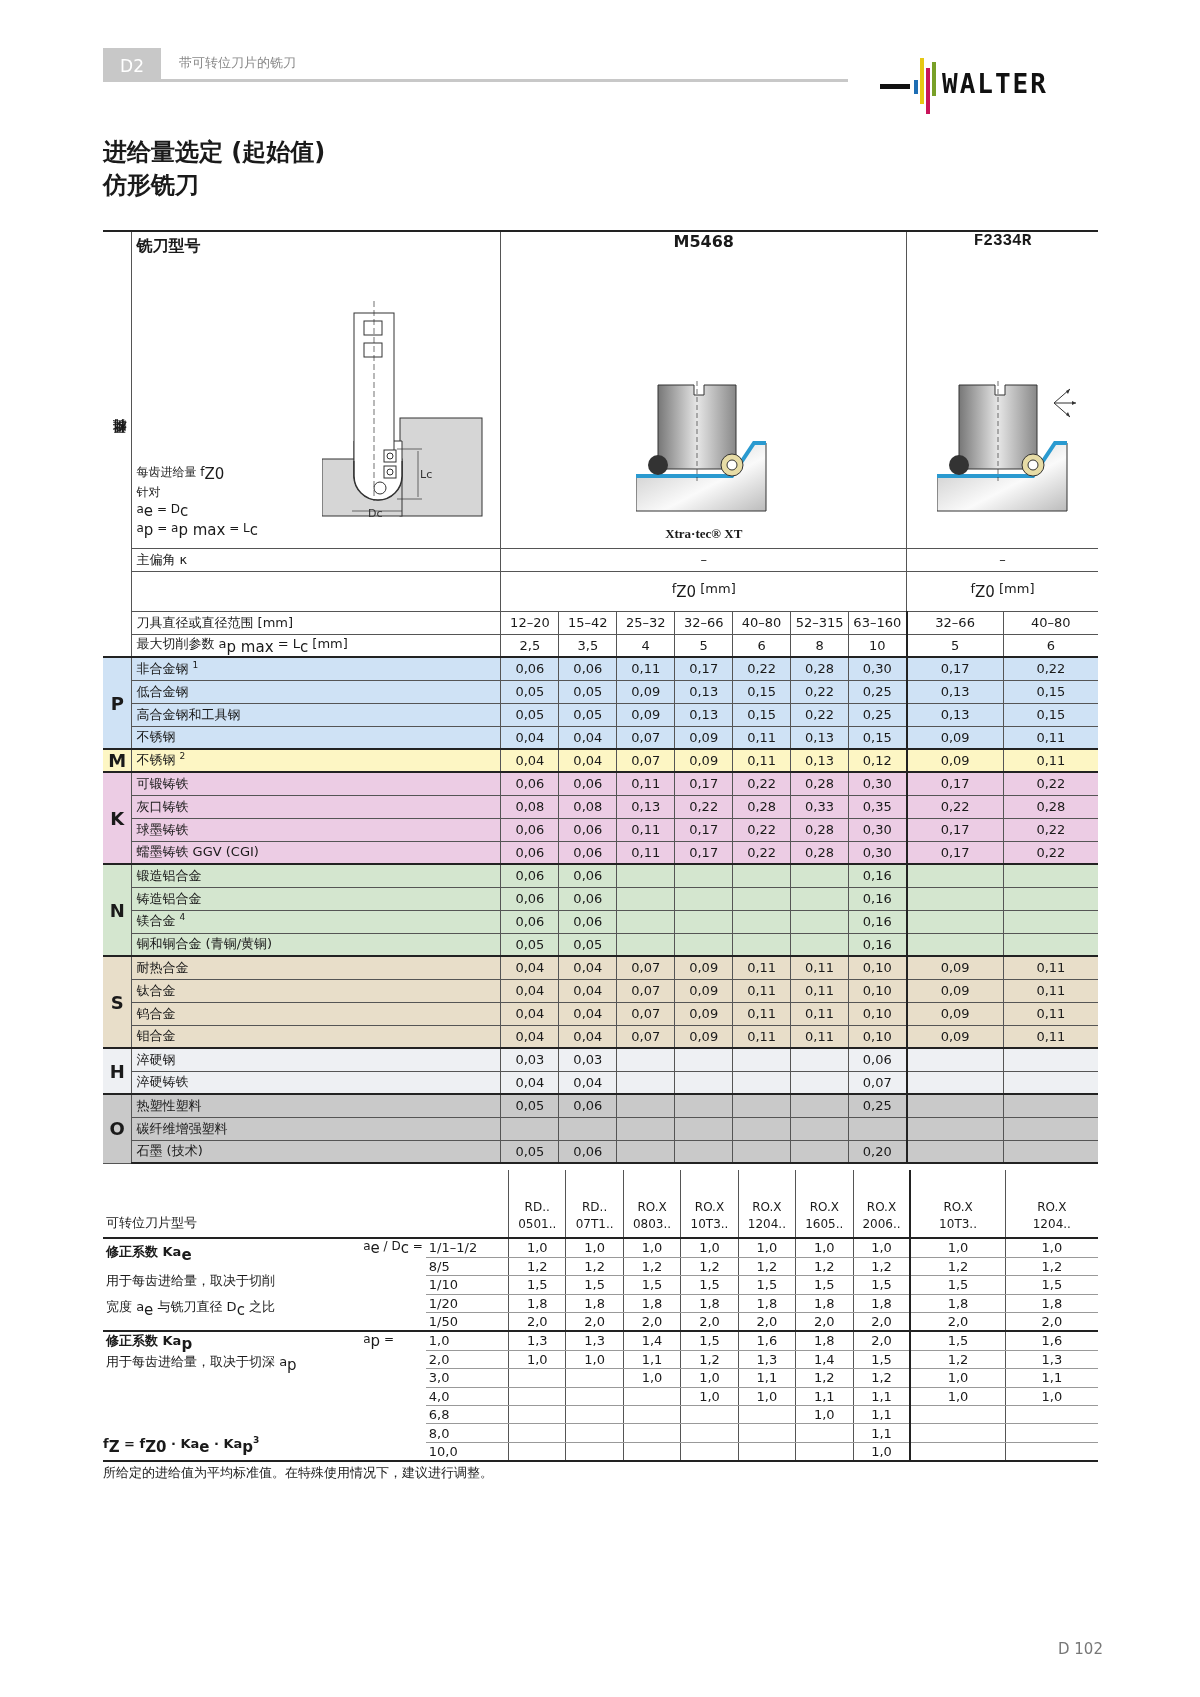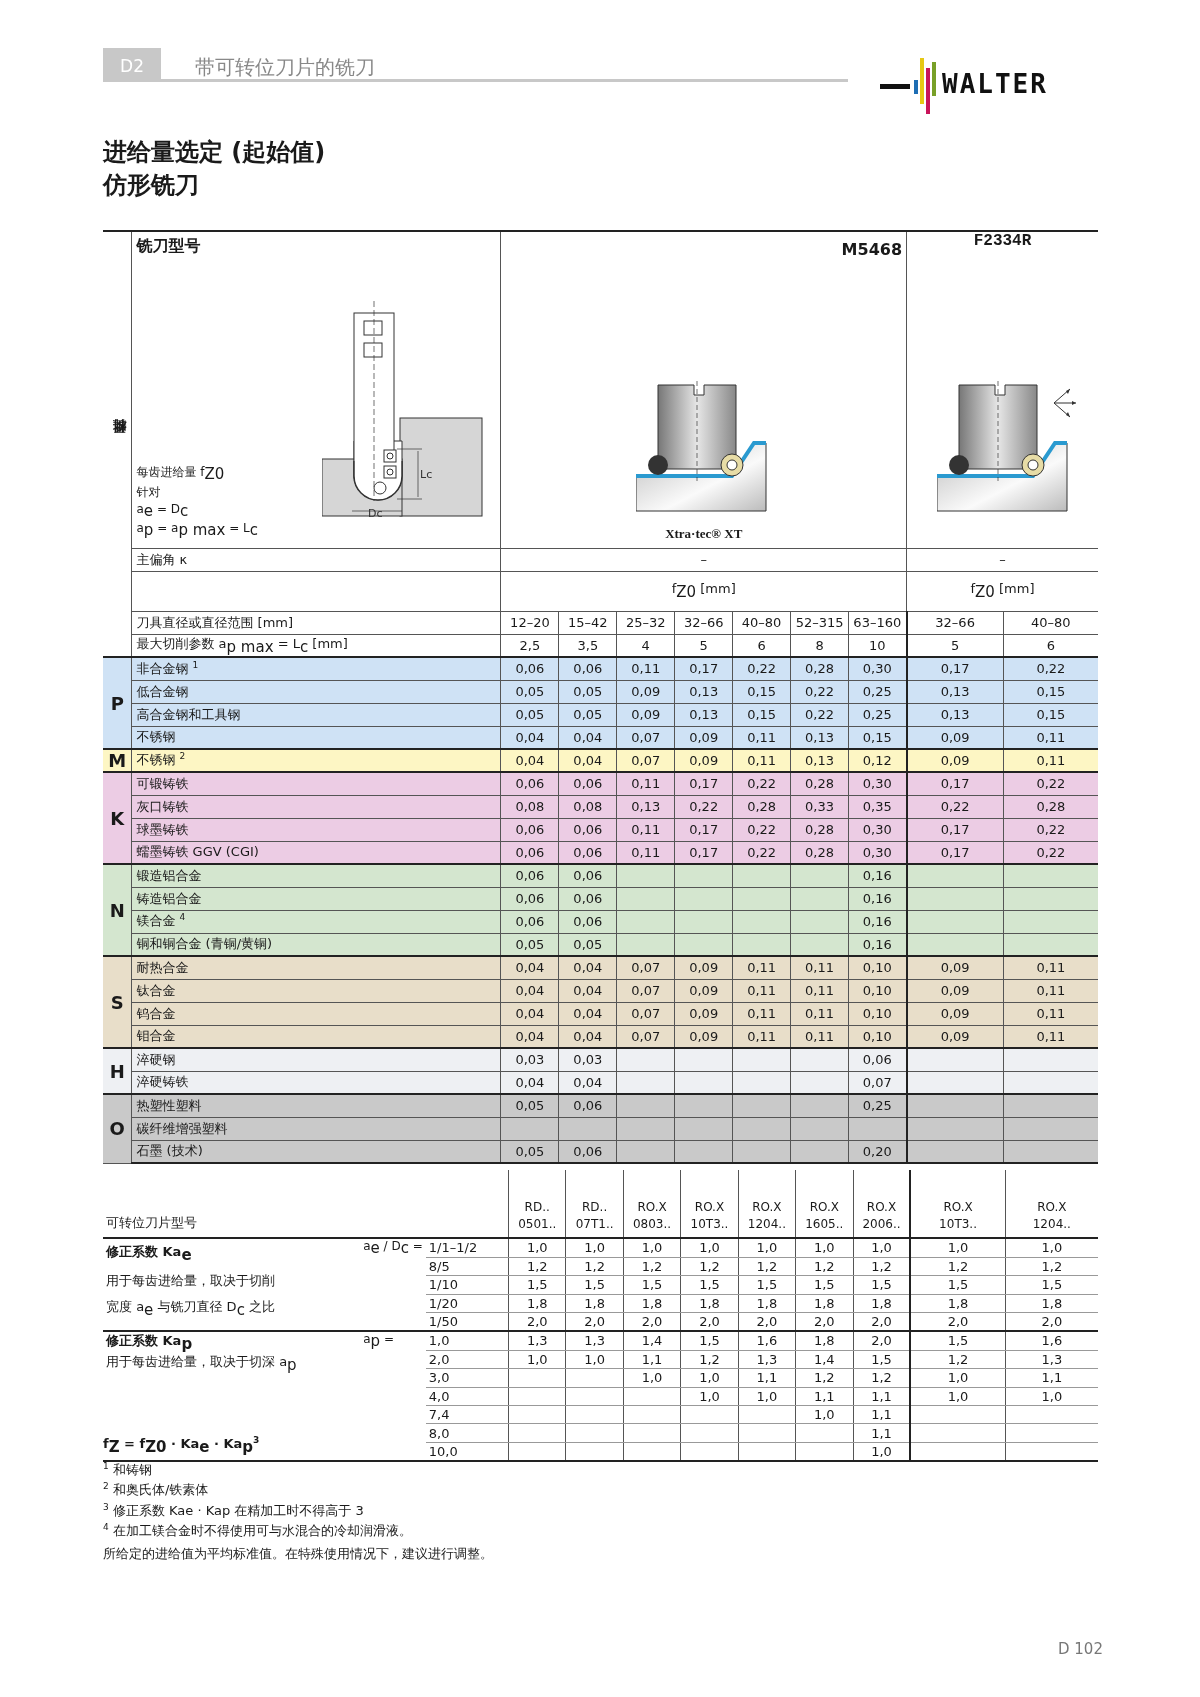--- a/index.html
+++ b/index.html
@@ -1,19 +1,19 @@
 <!DOCTYPE html>
 <html><head>
 <meta charset="utf-8">
 <style>
   * { box-sizing: border-box; margin: 0; padding: 0; }
   body { width: 1200px; height: 1697px; background: #ffffff; font-family: "DejaVu Sans", "Liberation Sans", sans-serif; color: #1a1a1a; position: relative; overflow: hidden; }
   .hdr { position: absolute; left: 103px; top: 48px; width: 745px; height: 34px; border-bottom: 3px solid #c8c8c8; }
   .hdr .sec { position: absolute; left: 0; top: 0; width: 58px; height: 34px; background: #c8c8c8; color: #fff; font-size: 17px; text-align: center; line-height: 36px; }
-  .hdr .ttl { position: absolute; left: 92px; top: 6px; font-size: 20px; color: #888; }
+  .hdr .ttl { position: absolute; left: 76px; top: 6px; font-size: 13px; color: #888; }
   .logo { position: absolute; left: 880px; top: 54px; width: 230px; height: 60px; }
   .logo .dash { position: absolute; left: 0; top: 30px; width: 30px; height: 5px; background: #111; }
   .logo .bar { position: absolute; width: 4px; }
   .logo .word { position: absolute; left: 62px; top: 15px; font-size: 26px; font-weight: bold; letter-spacing: 2px; color: #111; font-family: "DejaVu Sans Mono", monospace; }
   .title { position: absolute; left: 103px; top: 136px; font-size: 24px; font-weight: bold; line-height: 33px; }
   table.main { position: absolute; left: 103px; top: 230px; width: 995px; border-collapse: collapse; font-size: 13px; }
   table.main td { border: 1px solid #555; height: 23px; padding: 0 4px; text-align: center; vertical-align: middle; white-space: nowrap; }
   table.main td.lbl { text-align: left; }
   td.grp { font-weight: bold; font-size: 18px; border-left: none !important; }
   td.vert { writing-mode: vertical-rl; transform: rotate(180deg); font-size: 14px; border: none !important; border-top: 1px solid #555 !important; }
@@ -71,21 +71,21 @@
       <col style="width:58px">
       <col style="width:58px">
       <col style="width:58px">
     <col style="width:97px">
       <col style="width:95px">
   </colgroup>
   <tbody>
       <tr style="border-top:2px solid #222">
     <td rowspan="6" class="vert" style="vertical-align:bottom;">工件材料组</td>
     <td class="lbl hdrcell" style="height:32px;border-bottom:none;vertical-align:top;padding-top:4px;border-top:2px solid #222;">铣刀型号</td>
-    <td colspan="7" class="hdrcell" style="border-bottom:none;border-top:2px solid #222;vertical-align:top;padding-top:8px;text-align:right;">M5468</td>
+    <td colspan="7" class="hdrcell" style="border-bottom:none;border-top:2px solid #222;vertical-align:top;padding-top:0;">M5468</td>
     <td colspan="2" class="hdrcell" style="border-bottom:none;border-top:2px solid #222;border-right:none;vertical-align:top;padding-top:0;font-family:Liberation Mono, monospace;">F2334R</td>
   </tr>
   <tr>
     <td class="lbl" style="height:285px;border-top:none;vertical-align:bottom;position:relative;padding:0;">
       <div style="position:absolute;left:4px;bottom:8px;font-size:12px;line-height:17px;">
         <div><span>每齿进给量 f</span><span class="sub">Z0</span></div>
         <div>针对</div>
         <div><span>a</span><span class="sub">e</span><span> = D</span><span class="sub">c</span></div>
         <div><span>a</span><span class="sub">p</span><span> = a</span><span class="sub">p max</span><span> = L</span><span class="sub">c</span></div>
       </div>
@@ -642,21 +642,21 @@
         <td></td>
         <td>1,0</td>
         <td>1,0</td>
         <td>1,1</td>
         <td>1,1</td>
         <td style="border-left: 2px solid rgb(34, 34, 34);">1,0</td>
         <td style="border-right: none;">1,0</td>
       </tr>
       <tr class="">
         <td class="t"></td>
-        <td class="v">7,4</td>
+        <td class="v">6,8</td>
         <td></td>
         <td></td>
         <td></td>
         <td></td>
         <td></td>
         <td>1,0</td>
         <td>1,1</td>
         <td style="border-left: 2px solid rgb(34, 34, 34);"></td>
         <td style="border-right: none;"></td>
       </tr>
@@ -683,22 +683,16 @@
         <td></td>
         <td></td>
         <td>1,0</td>
         <td style="border-left: 2px solid rgb(34, 34, 34);"></td>
         <td style="border-right: none;"></td>
       </tr>
     </tbody>
 </table>
 
 <div class="notes">
-  <div id="fnList">
-      <div><span class="sup">1</span> <span>和铸钢</span></div>
-      <div><span class="sup">2</span> <span>和奥氏体/铁素体</span></div>
-      <div><span class="sup">3</span> <span>修正系数 Kae · Kap 在精加工时不得高于 3</span></div>
-      <div><span class="sup">4</span> <span>在加工镁合金时不得使用可与水混合的冷却润滑液。</span></div>
-    </div>
   <div class="final">所给定的进给值为平均标准值。在特殊使用情况下，建议进行调整。</div>
 </div>
 
 <div class="pg">D 102</div>
 
 </body></html>

